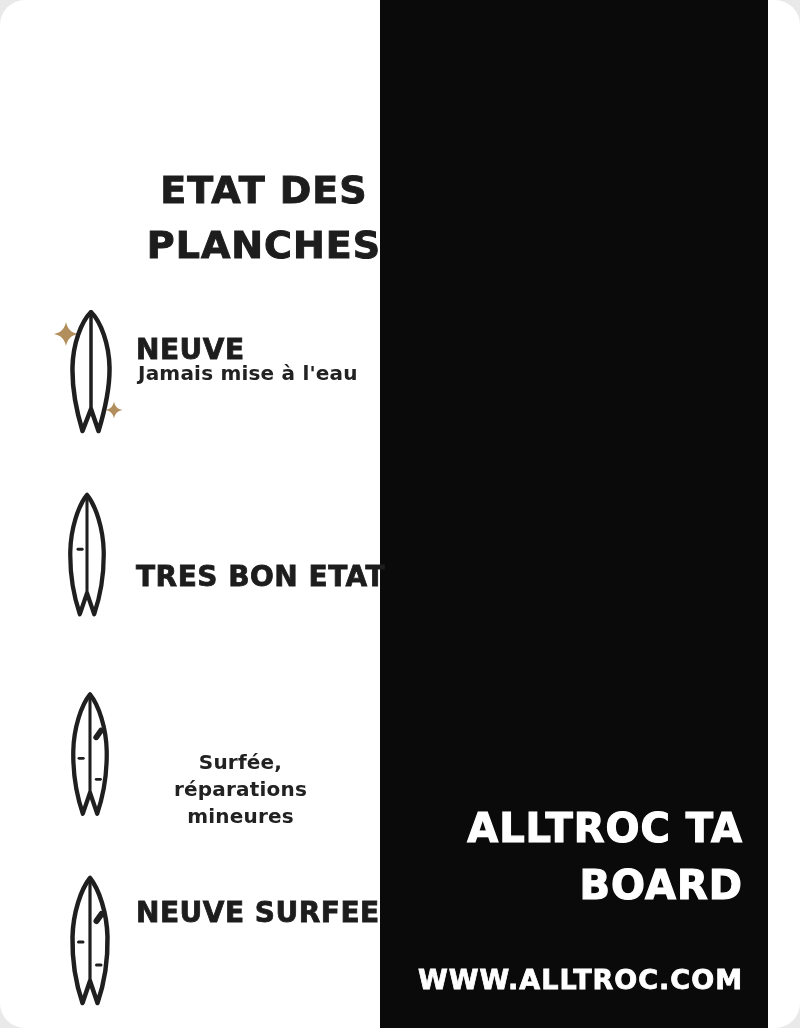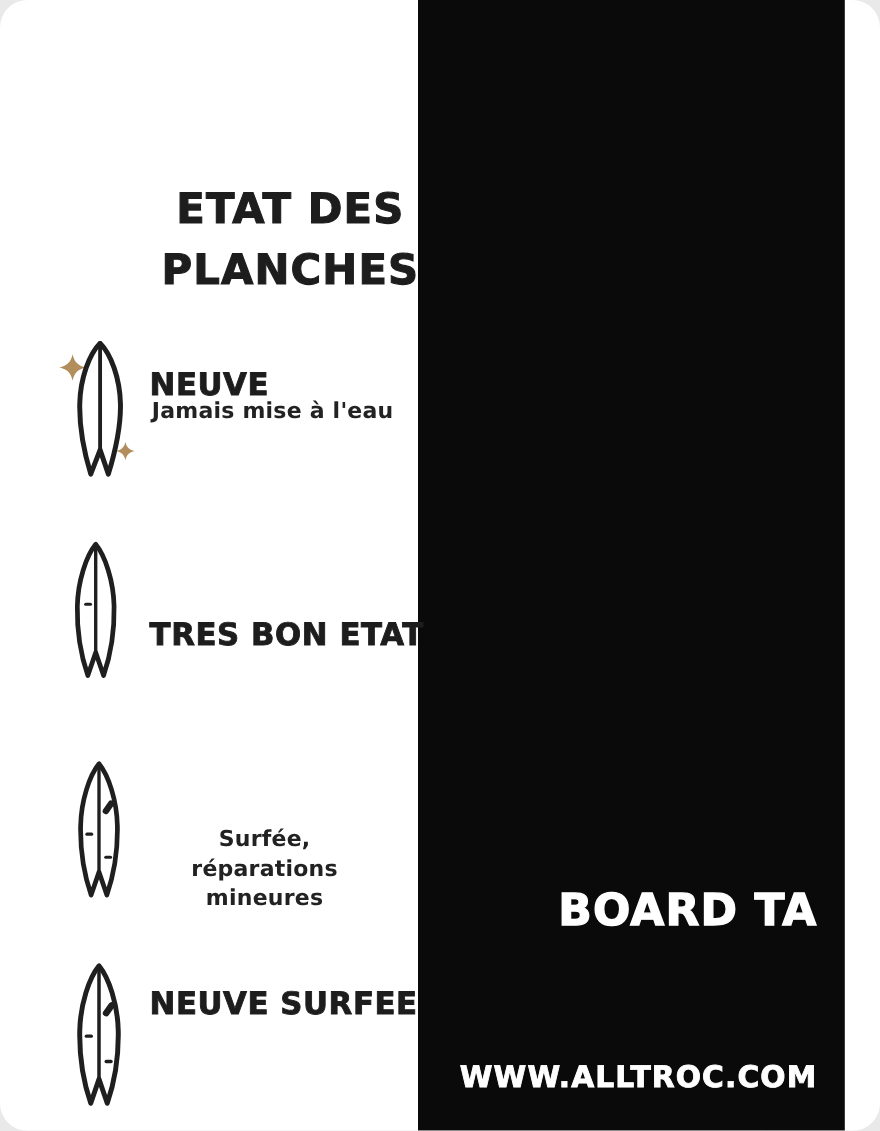--- a/index.html
+++ b/index.html
@@ -145,17 +145,18 @@
       <path stroke="#1f1f1f" stroke-width="4.5" stroke-linejoin="round" d="M22 3 C13 14 5 38 4.5 62 C4 88 9 112 14.5 128 L22 106 L29.5 128 C35 112 40 88 39.5 62 C39 38 31 14 22 3 Z"></path>
       <path stroke="#1f1f1f" stroke-width="3.2" d="M22 5 L22 106"></path>
       <path stroke="#1f1f1f" stroke-width="6" stroke-linecap="round" d="M28.5 46 L33.5 39"></path>
       <path stroke="#1f1f1f" stroke-width="3" stroke-linecap="round" d="M10.5 67 L15 67"></path>
       <path stroke="#1f1f1f" stroke-width="3" stroke-linecap="round" d="M28.5 90 L33 90"></path>
     </svg>
   </div>
   <div class="item-title t4">NEUVE SURFEE</div>
 
   <div class="tagline">
-    <div>BOARD TA</div>
+    <div>ALLTROC TA</div>
+    <div>BOARD</div>
   </div>
   <div class="website">WWW.ALLTROC.COM</div>
 
 </div>
 
 </body></html>

